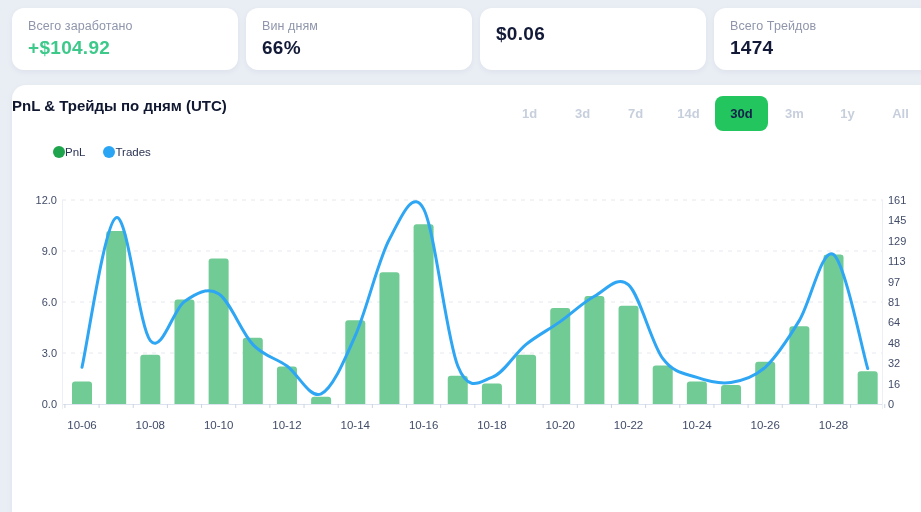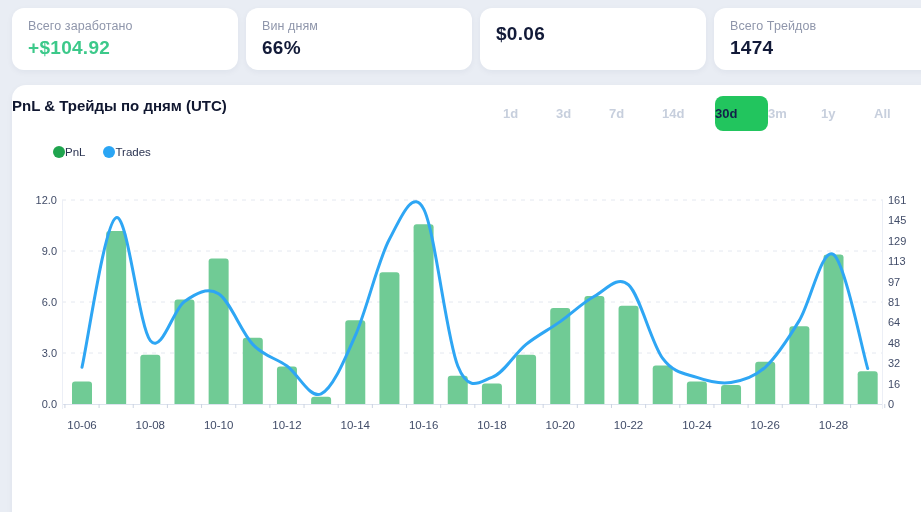--- a/index.html
+++ b/index.html
@@ -18,21 +18,21 @@
   .card-label { font-size: 12.5px; color: #8f96ab; letter-spacing: .1px; }
   .card-value { margin-top: 4px; font-size: 19px; font-weight: 700; color: #121a38; letter-spacing: .3px; }
   .card-value.green { color: #3cc98a; }
   .chart-card {
     position: absolute; left: 12px; top: 85px; width: 923px; height: 440px;
     background: #ffffff; border-radius: 14px; box-shadow: 0 2px 6px rgba(23,37,84,.05);
   }
   .chart-title { position: absolute; left: 0; top: 12px; font-size: 15px; font-weight: 700; color: #101730; }
   .ranges { position: absolute; left: 491px; top: 11px; display: flex; align-items: center; }
   .range-btn {
-    width: 53px; height: 35px; line-height: 35px; text-align: left;
+    width: 53px; height: 35px; line-height: 35px; text-align: center;
     font-size: 13px; font-weight: 600; color: #c7cfdd; cursor: pointer; border-radius: 8px;
   }
   .range-btn.active { background: #22c55e; color: #13204a; }
   .legend { position: absolute; left: 41px; top: 61px; display: flex; align-items: center; gap: 18px; }
   .legend-item { display: flex; align-items: center; font-size: 11.5px; color: #2b3452; }
   .legend-dot { width: 12px; height: 12px; border-radius: 50%; }
   #chart-svg { position: absolute; left: 0; top: 0; width: 921px; height: 512px; pointer-events: none; }
   #chart-svg text { font-family: "Liberation Sans", sans-serif; }
 </style>
 </head>

